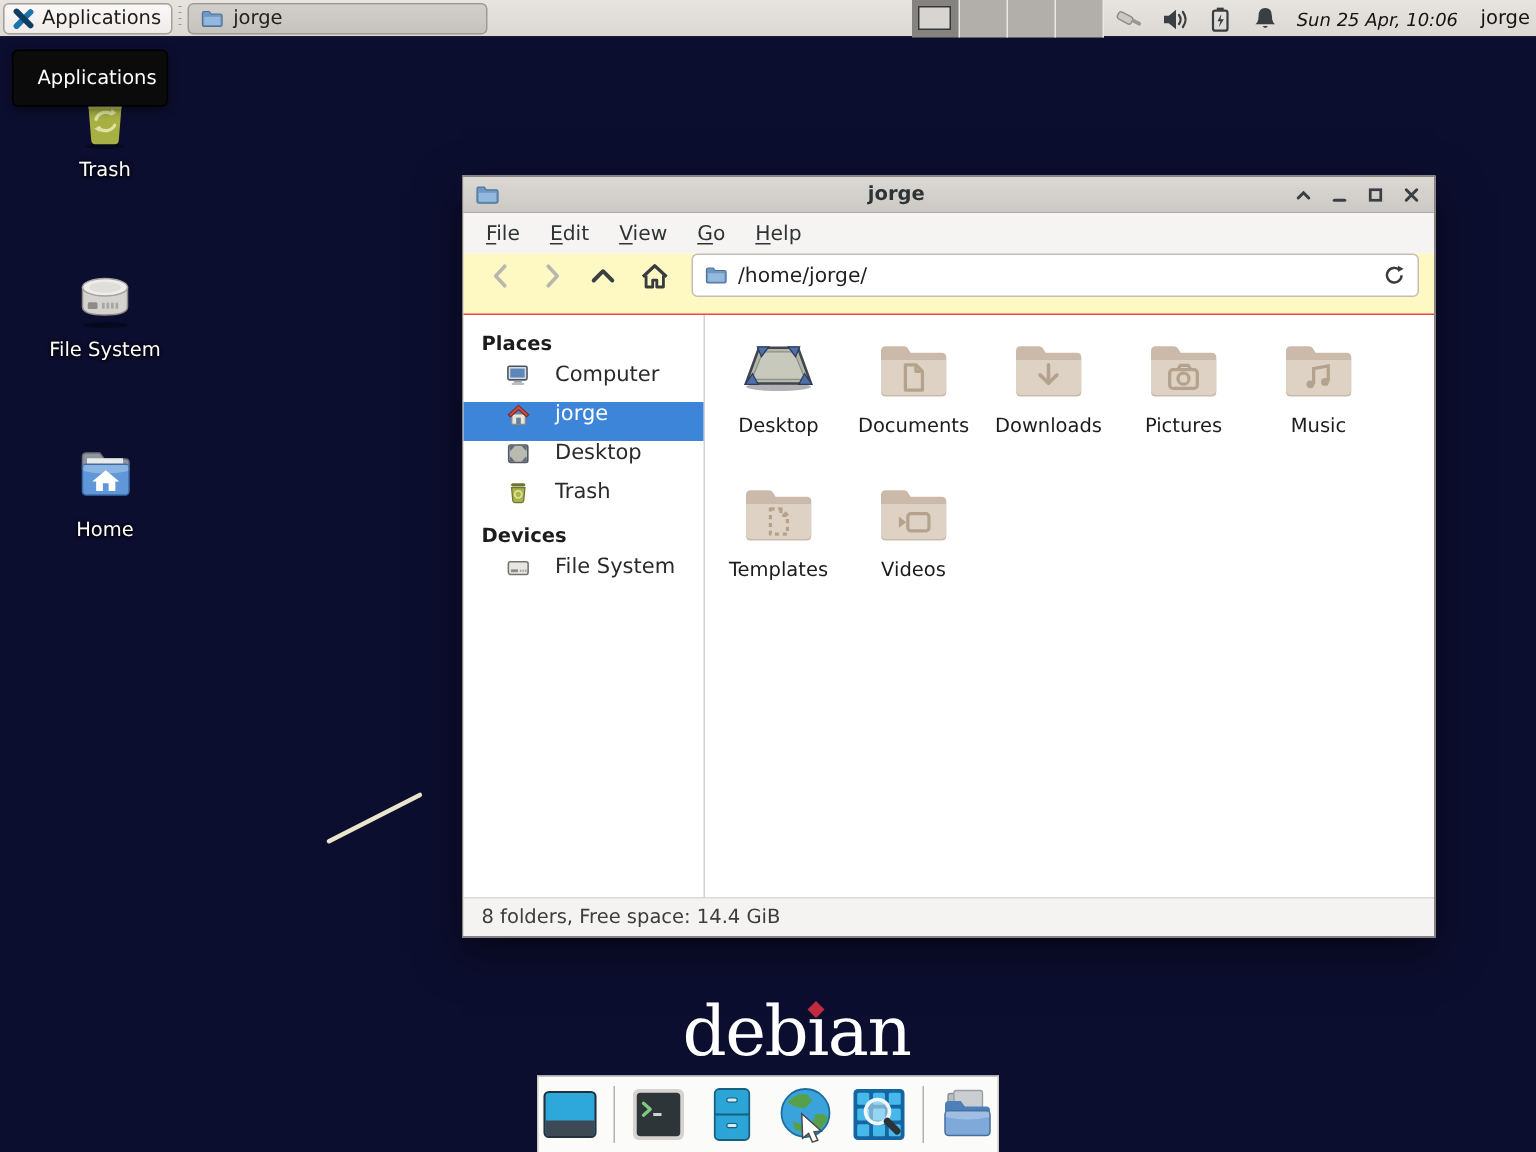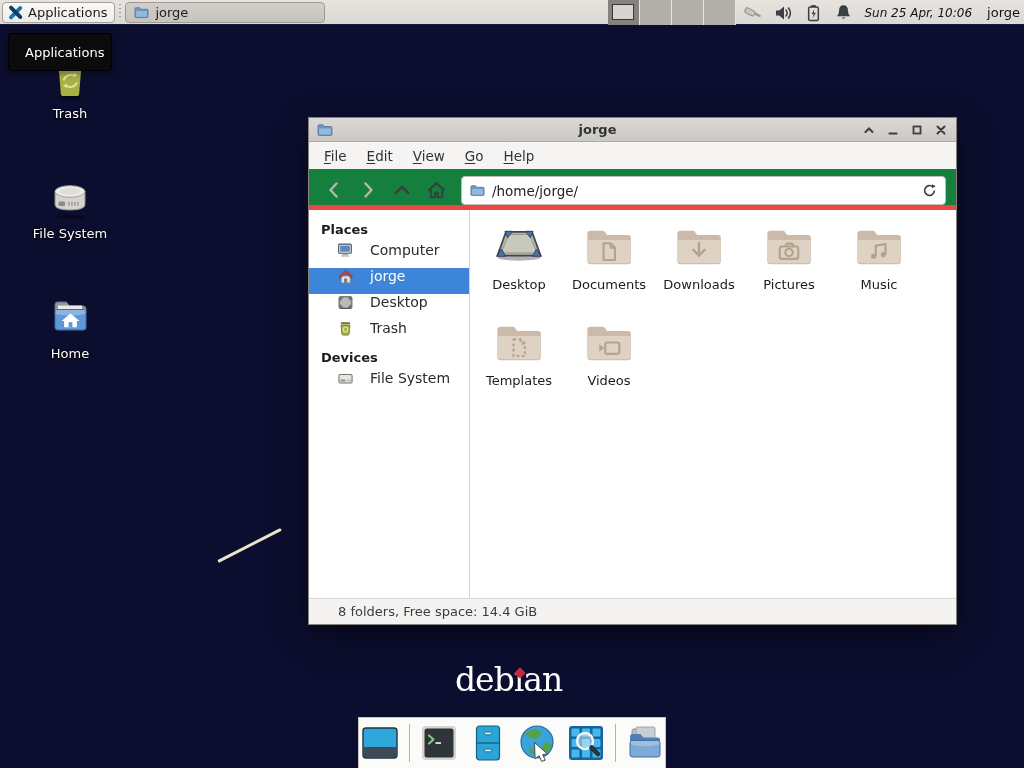--- a/index.html
+++ b/index.html
@@ -64,42 +64,42 @@
   #desk-fs{ left:0; top:172px; }
   #desk-home{ left:0; top:292px; }
 
   
   #stray-line{ position:absolute; left:218px; top:560px; width:71px; height:3px;
     background:#eae6cb; border-radius:2px; transform:rotate(-27deg); transform-origin:left center; z-index:4; }
 
   
   #debian-logo{ position:absolute; left:455px; top:660px; z-index:3;
     font-family:"DejaVu Serif","Liberation Serif",serif;
-    font-size:33px; color:#fff; letter-spacing:-1px; }
+    font-size:46px; color:#fff; letter-spacing:-1px; }
   #debian-logo .i-wrap{ position:relative; }
   #debian-logo .i-dot{ position:absolute; left:2px; top:9px; width:8px; height:8px;
     background:#c22b40; transform:rotate(45deg); }
 
   
   #fm-window{ position:absolute; left:308px; top:117px; width:649px; height:508px;
     background:#fff; border:1px solid #86827d; z-index:20;
     box-shadow:0 10px 28px rgba(0,0,0,.5); display:flex; flex-direction:column; }
   .titlebar{ height:24px; background:linear-gradient(#dcd8d4,#ccc8c3);
     border-bottom:1px solid #aeaaa5; display:flex; align-items:center; padding:0 8px; flex:none; }
   .titlebar .title{ flex:1; text-align:center; font-size:13px; font-weight:bold; color:#2e3436; }
   .win-btns{ display:flex; align-items:center; gap:10px; }
   .win-btn{ width:14px; height:14px; display:flex; align-items:center; justify-content:center; }
 
   .menubar{ height:27px; background:#f5f4f2; display:flex; align-items:center;
     padding-left:6px; gap:2px; font-size:13.5px; color:#2e3436; flex:none; }
   .menu-item{ padding:3px 9px; border-radius:3px; }
   .menu-item u{ text-underline-offset:2px; text-decoration-thickness:1px; }
 
-  .toolbar{ height:41px; background:#15803d; border-bottom:5px solid #ef4444;
-    display:flex; align-items:flex-end; padding:0 10px; gap:4px; flex:none; }
+  .toolbar{ height:41px; background:#fef9c3; border-bottom:1px solid #ef4444;
+    display:flex; align-items:flex-start; padding:0 10px; gap:4px; flex:none; }
   .nav-btn{ width:30px; height:30px; display:flex; align-items:center; justify-content:center;
     border-radius:3px; color:#3b4045; }
   .nav-btn.disabled{ color:#b9b5b1; }
   .pathbar{ flex:1; height:29px; margin-left:6px; background:#fff;
     border:1px solid #c2bdb8; border-radius:4px; display:flex; align-items:center; padding:0 8px; gap:7px; }
   .pathbar input{ flex:1; border:none; outline:none; font-size:13.5px; color:#222;
     font-family:inherit; background:transparent; }
 
   .win-body{ flex:1; display:flex; min-height:0; }
   .sidebar{ width:161px; background:#fff; border-right:1px solid #d5d2ce; padding-top:8px; flex:none; }
@@ -108,21 +108,21 @@
     font-size:14px; color:#2a2a2a; }
   .side-item.selected{ background:#3d85d9; color:#fff; }
   .side-item .si{ width:17px; height:17px; flex:none; }
 
   .files{ flex:1; padding:8px 0 0 4px; display:flex; flex-wrap:wrap; align-content:flex-start; }
   .file-cell{ width:90px; height:96px; display:flex; flex-direction:column; align-items:center; }
   .file-cell .ficon{ width:52px; height:46px; margin-top:6px; }
   .file-cell .flbl{ margin-top:7px; font-size:13px; color:#1c1c1c; }
 
   .statusbar{ height:26px; background:#f4f3f1; border-top:1px solid #dcd9d5;
-    display:flex; align-items:center; padding-left:29px; font-size:13px; color:#3d3d3d; flex:none; }
+    display:flex; align-items:center; padding-left:12px; font-size:13px; color:#3d3d3d; flex:none; }
 
   
   #dock{ position:absolute; left:358px; top:717px; width:308px; height:51px;
     background:#fbfbfa; border:1px solid #c9c6c1; border-bottom:none; z-index:10;
     display:flex; align-items:center; justify-content:center; gap:9px; }
   .dock-ic{ width:40px; height:40px; }
   .dock-sep{ width:1px; height:38px; background:#b5b2ae; }
 </style>
 </head>
 <body>

